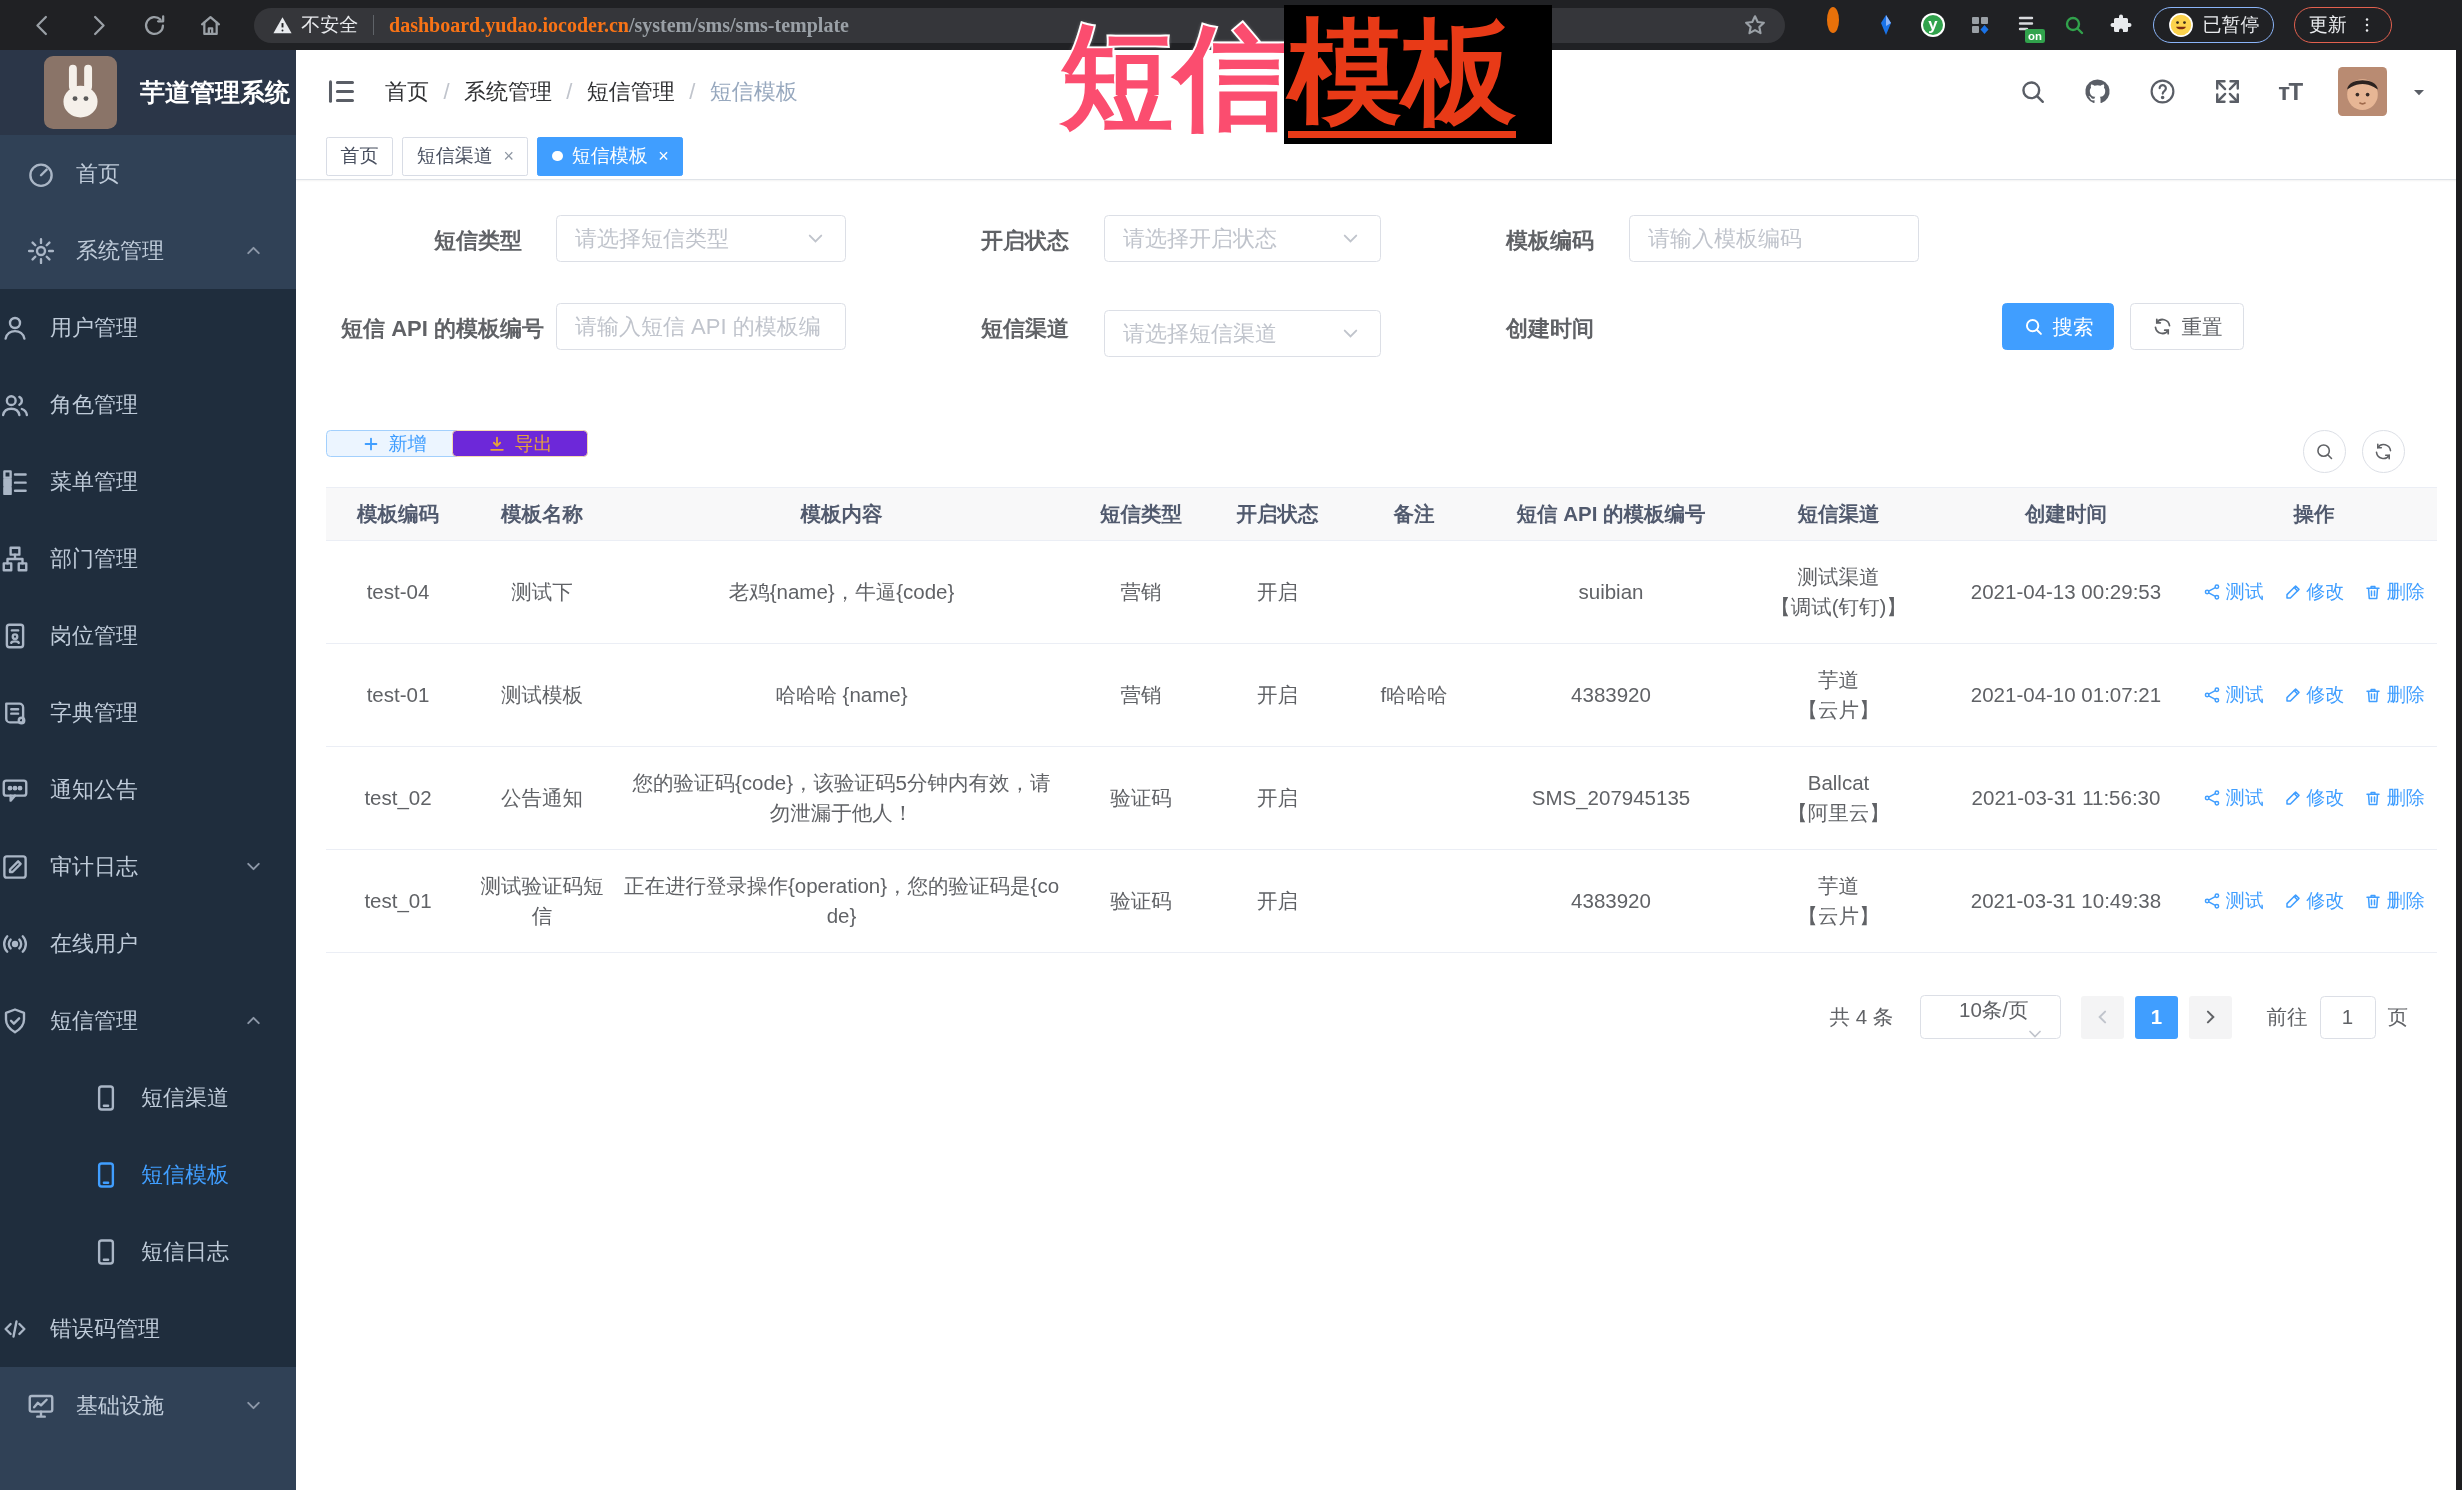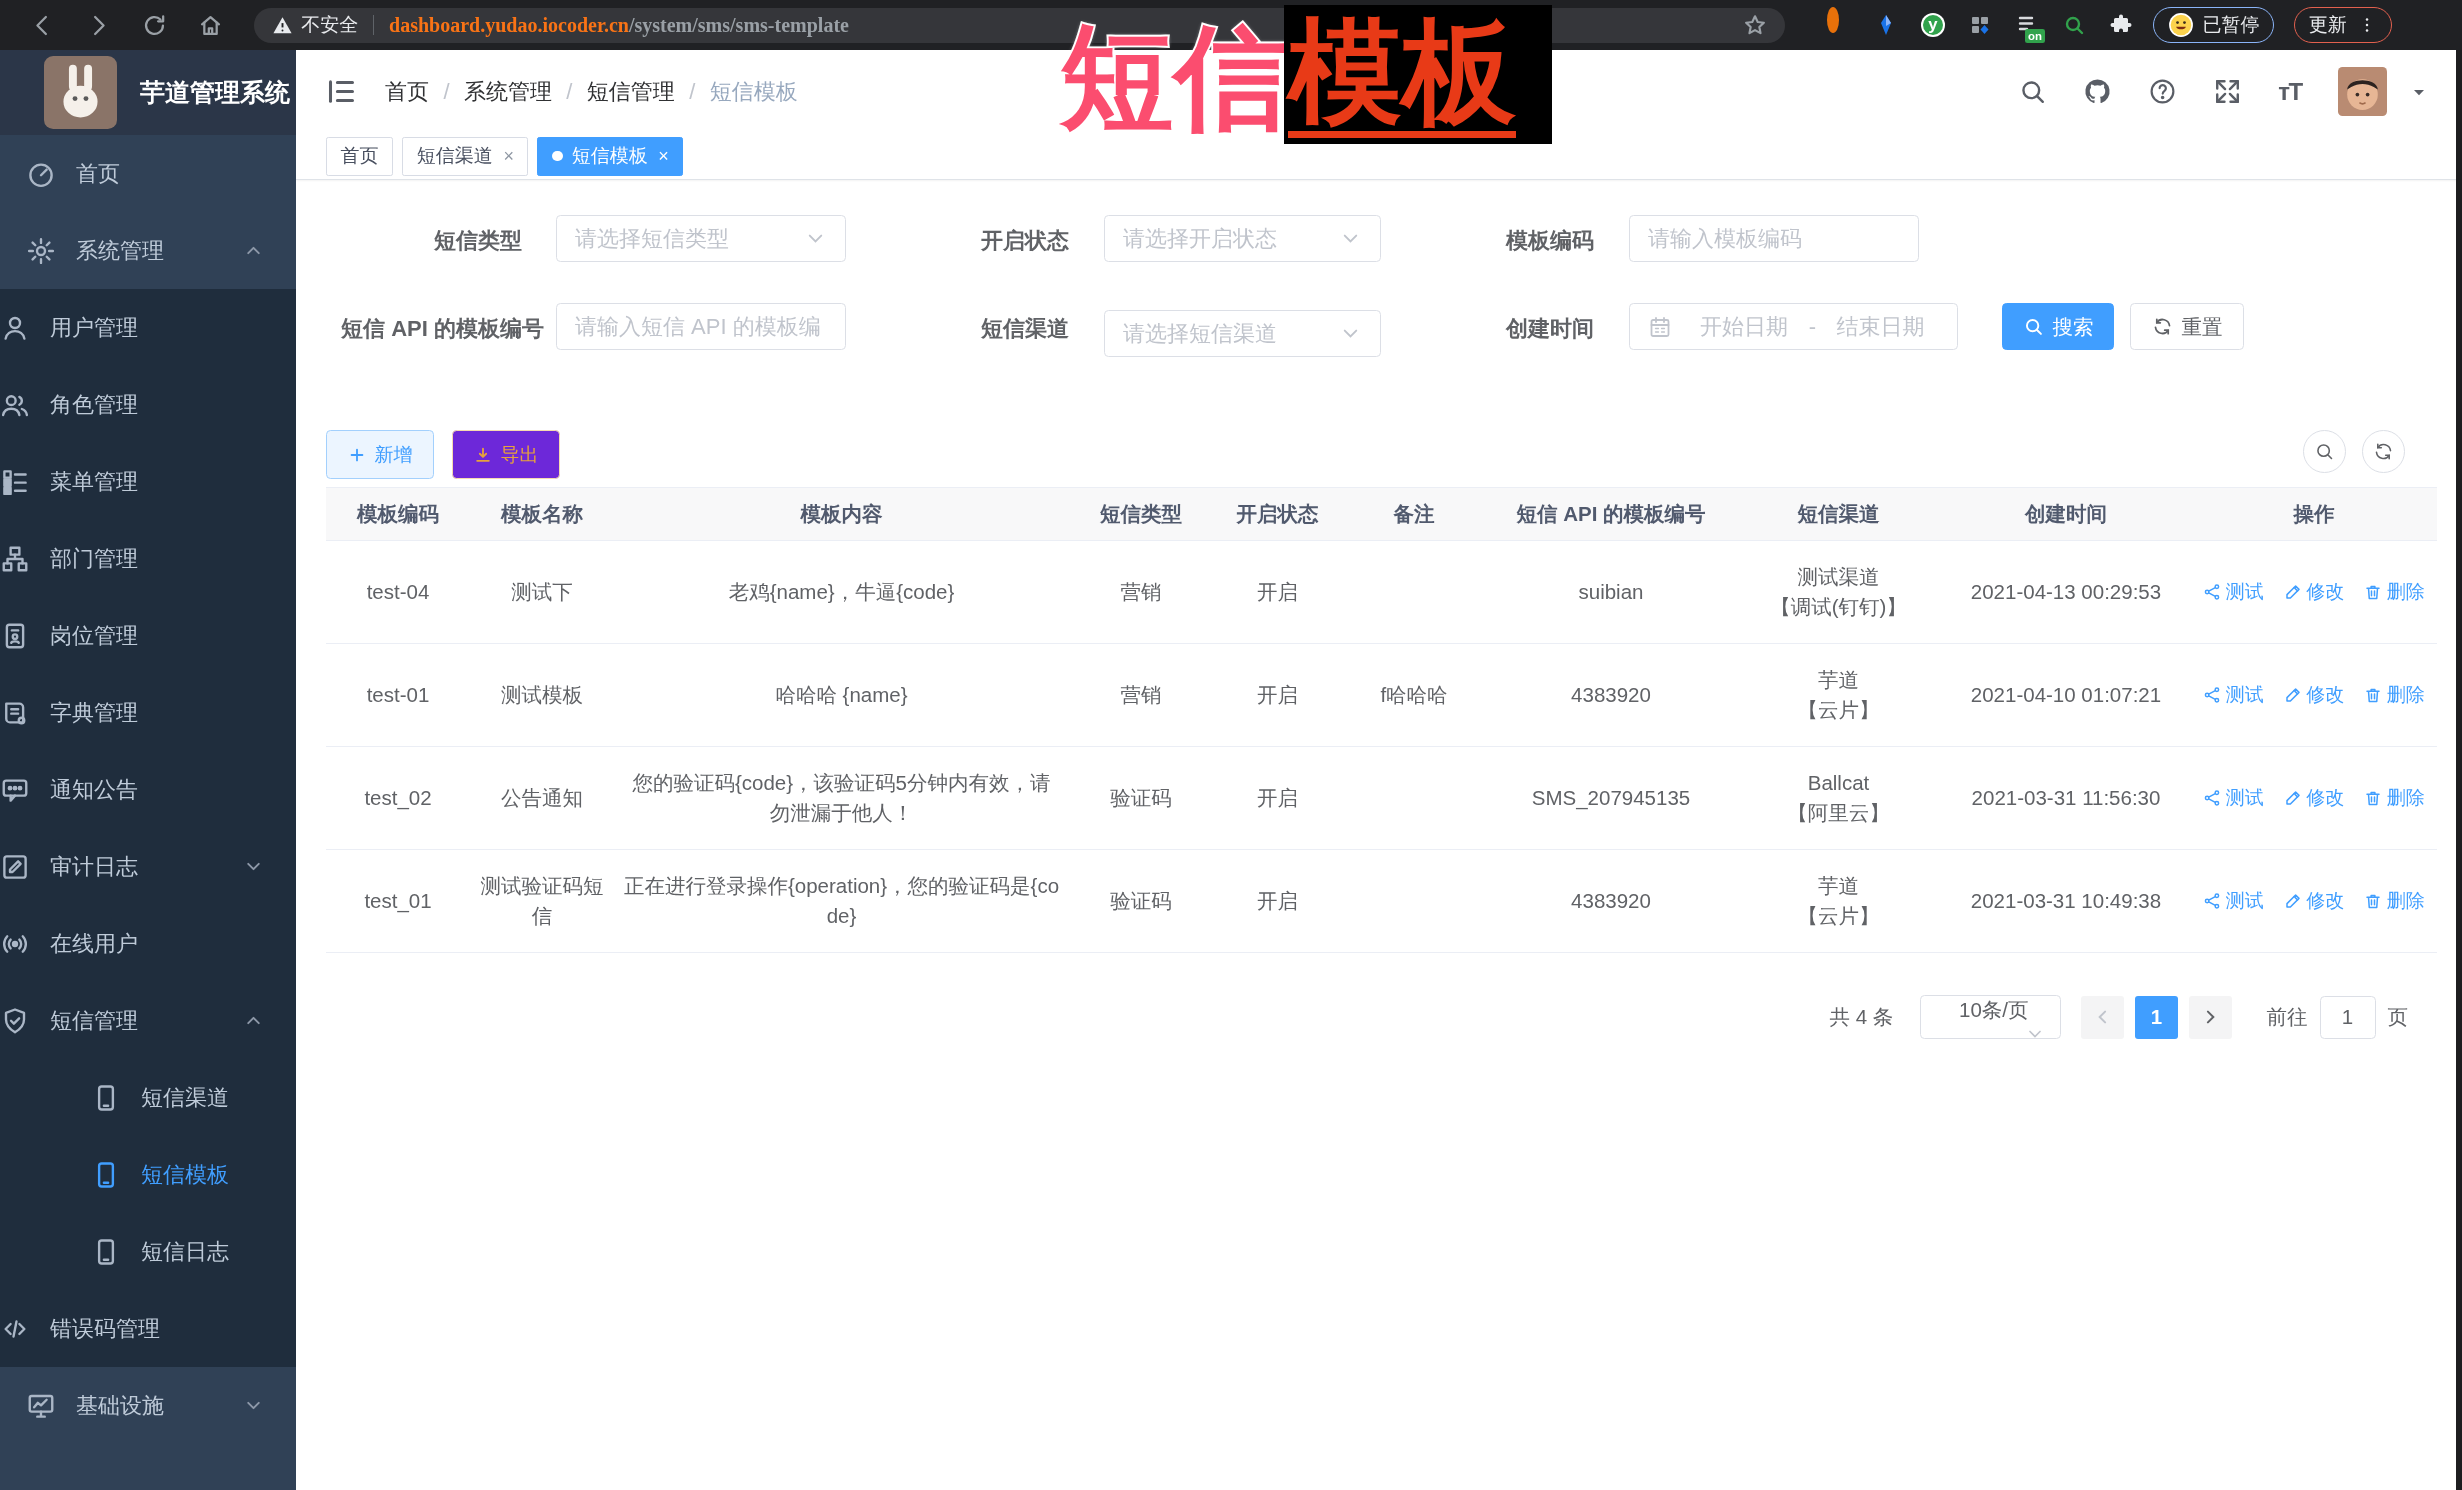--- a/index.html
+++ b/index.html
@@ -91,22 +91,22 @@
   .daterange .dr-ph { flex:1; text-align:center; white-space:nowrap; }
   .daterange .dr-sep { margin:0 6px; color:#c0c4cc; }
   .btn { height:47px; border-radius:4.5px; display:inline-flex; align-items:center; justify-content:center;
     font-size:20.5px; cursor:pointer; border:0.8px solid transparent; }
   .btn .bic { width:21px; height:21px; margin-right:9px; }
   .btn-primary { background:#409eff; color:#fff; border-color:#409eff; }
   .btn-plainwhite { background:#fff; color:#606266; border-color:#dcdfe6; }
 
   
   .toolbar { position:relative; height:42px; margin-top:39px; }
-  .btn-sm { position:absolute; top:0; height:49px; border-radius:4.5px; font-size:19px;
-    display:inline-flex; align-items:center; padding:0 20px; cursor:pointer; }
+  .btn-sm { position:absolute; top:0; height:27px; border-radius:4.5px; font-size:19px;
+    display:inline-flex; align-items:center; padding:0 34px; cursor:pointer; }
   .btn-add { left:0; background:#ecf5ff; border:0.8px solid #a3d0fd; color:#409eff; }
   .btn-export { left:126px; background:#6d28d9; border:0.8px solid #f5dab1; color:#e6a23c; }
   .btn-sm .bic { width:20px; height:20px; margin-right:7.6px; }
   .circle-btn { position:absolute; top:0; width:43px; height:43px; border-radius:50%;
     border:0.8px solid #dcdfe6; background:#fff; color:#606266; display:flex; align-items:center;
     justify-content:center; cursor:pointer; }
   .circle-btn .bic { width:21px; height:21px; }
   .cb-search { right:86px; }
   .cb-refresh { right:27px; }
 
@@ -574,32 +574,20 @@
       <div class="ctrl" style="left:778px;top:95px;width:277px">
         <span>请选择短信渠道</span>
         <span class="ic chev">
             <svg viewBox="0 0 24 24" fill="none" stroke="currentColor" stroke-width="2" stroke-linecap="round">
               <path d="M6 9l6 6 6-6"></path>
             </svg>
           </span>
       </div>
 
       <span class="f-label" style="left:1072px;width:196px;top:99px">创建时间</span>
-      <div class="ctrl daterange" style="left:1303px;top:88px;width:329px">
-        <span class="ic cal">
-            <svg viewBox="0 0 24 24" fill="none" stroke="currentColor" stroke-width="1.8" stroke-linecap="round">
-              <rect x="3.5" y="5" width="17" height="16" rx="1.5"></rect>
-              <path d="M3.5 10h17M8 3v4M16 3v4"></path>
-              <path d="M7.5 13.5h3M7.5 17h3M13.5 13.5h3M13.5 17h3" stroke-width="1.3"></path>
-            </svg>
-          </span>
-        <span class="dr-ph">开始日期</span>
-        <span class="dr-sep">-</span>
-        <span class="dr-ph">结束日期</span>
-      </div>
 
       <div class="btn btn-primary" style="position:absolute;left:1676px;top:88px;width:112px">
         <span class="ic bic">
             <svg viewBox="0 0 24 24" fill="none" stroke="currentColor" stroke-width="2.2" stroke-linecap="round">
               <circle cx="11" cy="11" r="6.5"></circle>
               <path d="M16 16l4.5 4.5"></path>
             </svg>
           </span>
         <span>搜索</span>
       </div>

